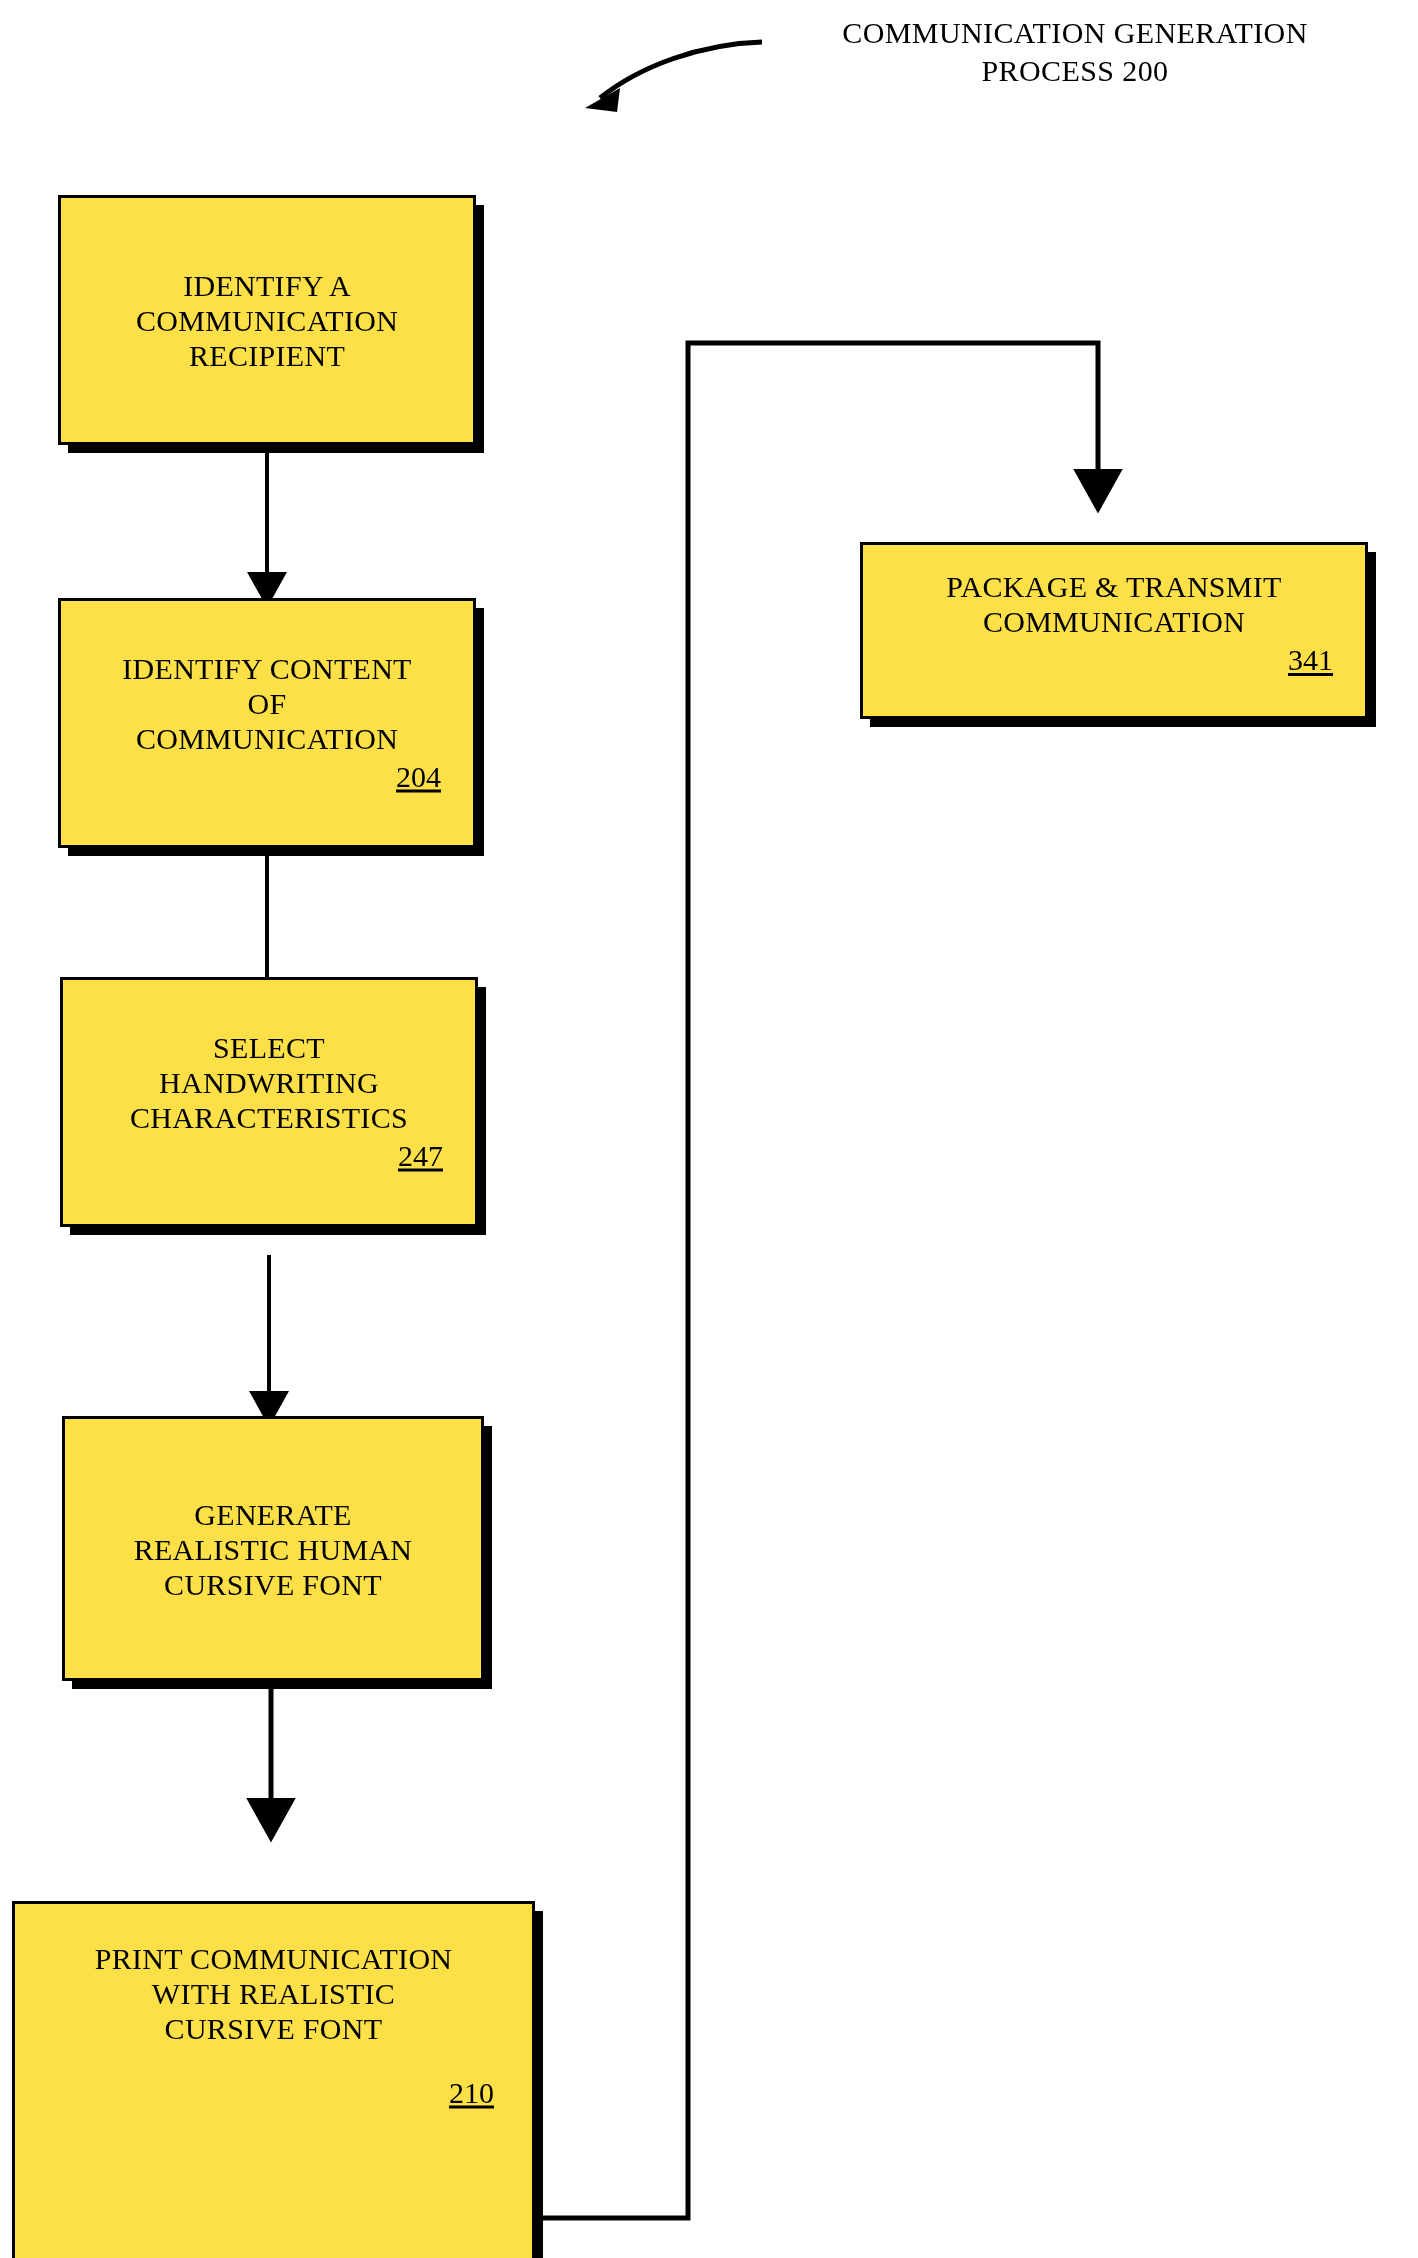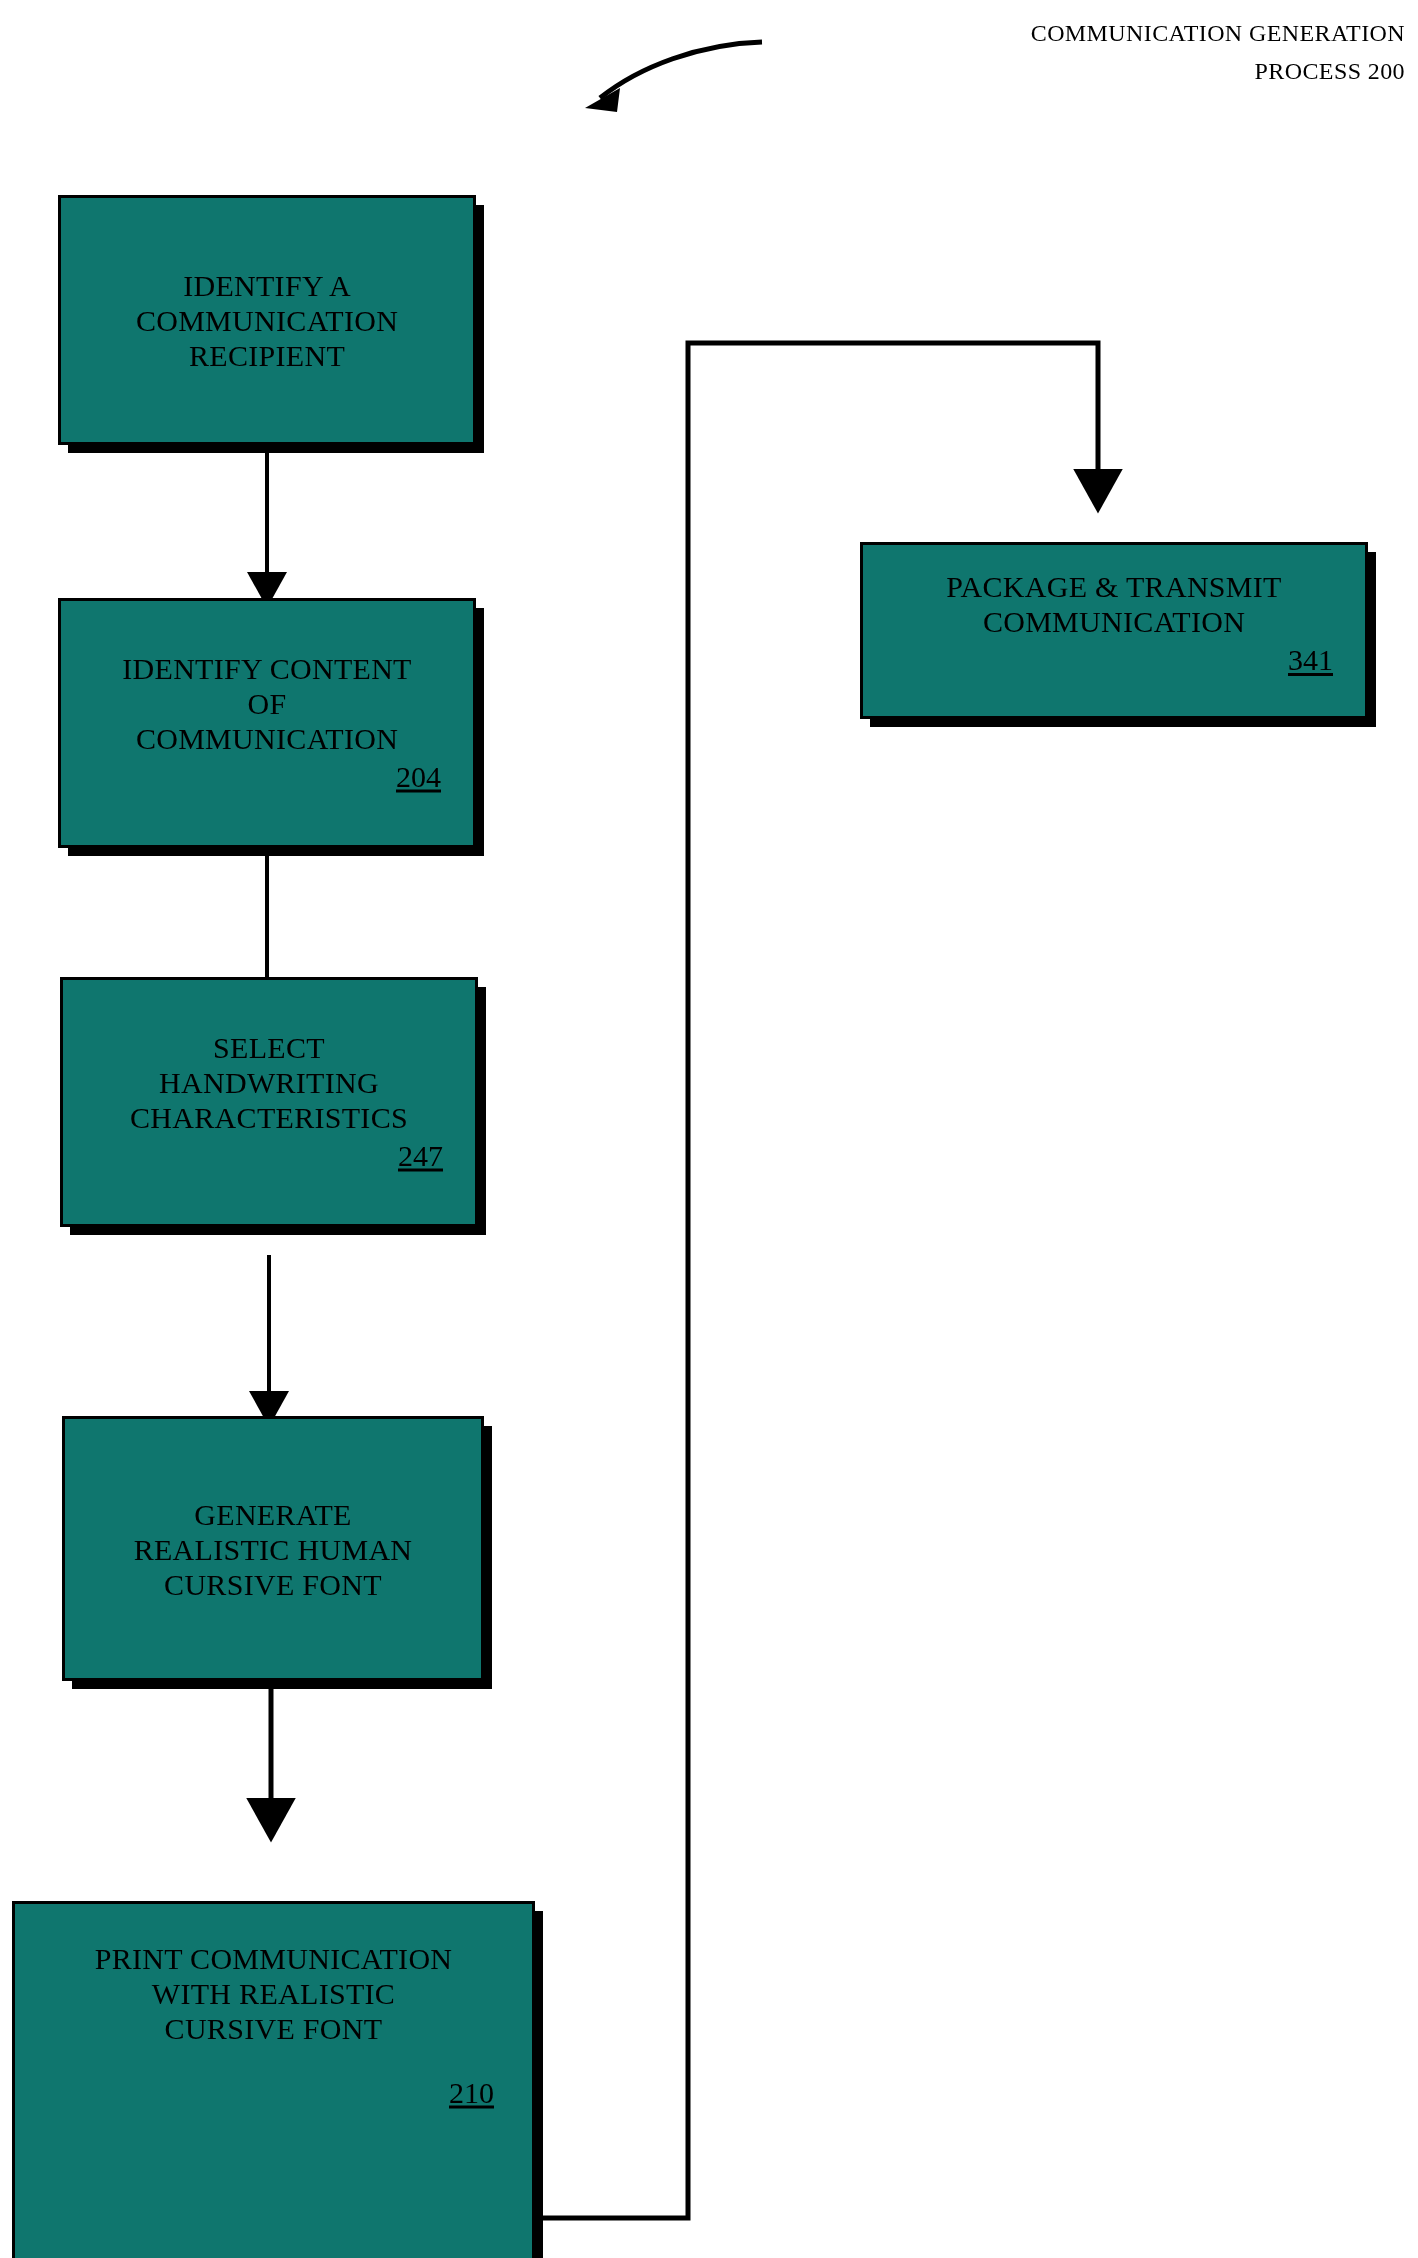--- a/index.html
+++ b/index.html
@@ -23,31 +23,31 @@
     width: 1418px;
     height: 2258px;
     pointer-events: none;
   }
   
   .fig-title {
     position: absolute;
     left: 745px;
     top: 14px;
     width: 660px;
-    font-size: 24px;
+    font-size: 30px;
     line-height: 38px;
     letter-spacing: 0.4px;
-    text-align: right;
+    text-align: center;
     white-space: pre-line;
   }
   
   .node {
     position: absolute;
     box-sizing: border-box;
-    background: #0f766e;
+    background: #fde047;
     border: 3px solid #000000;
     box-shadow: 9px 9px 0 -1px #000000;
     padding: 0;
   }
   .node-body {
     position: absolute;
     left: 0;
     right: 0;
     top: 50%;
     transform: translateY(-50%);

